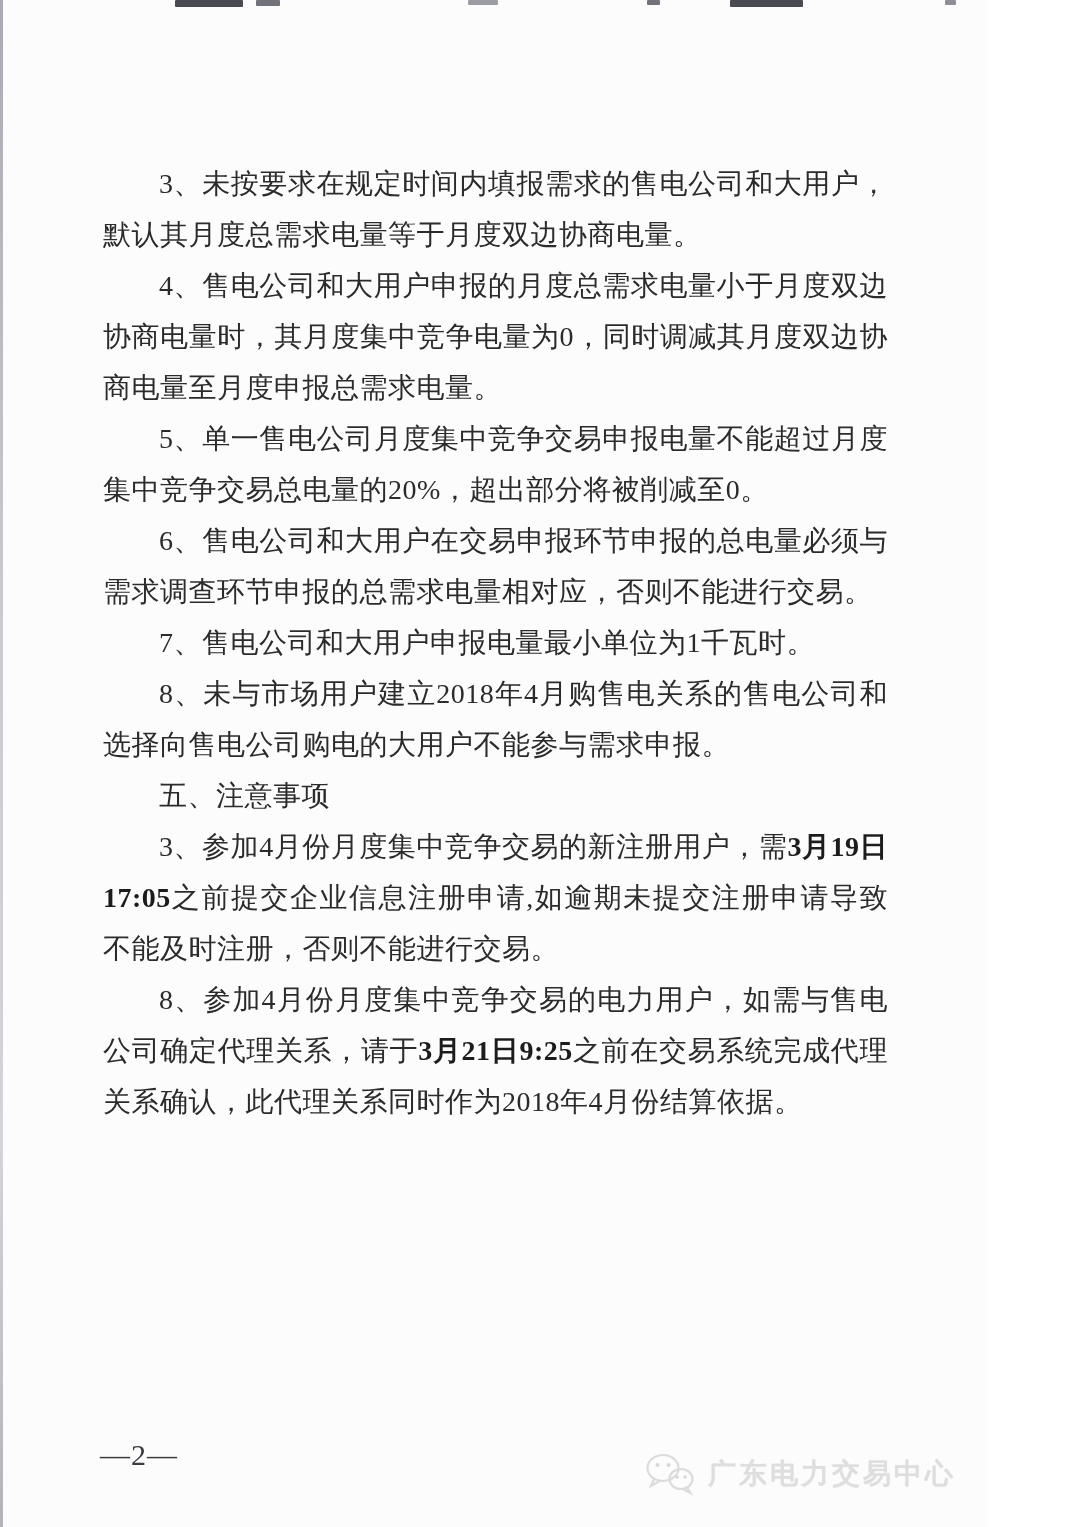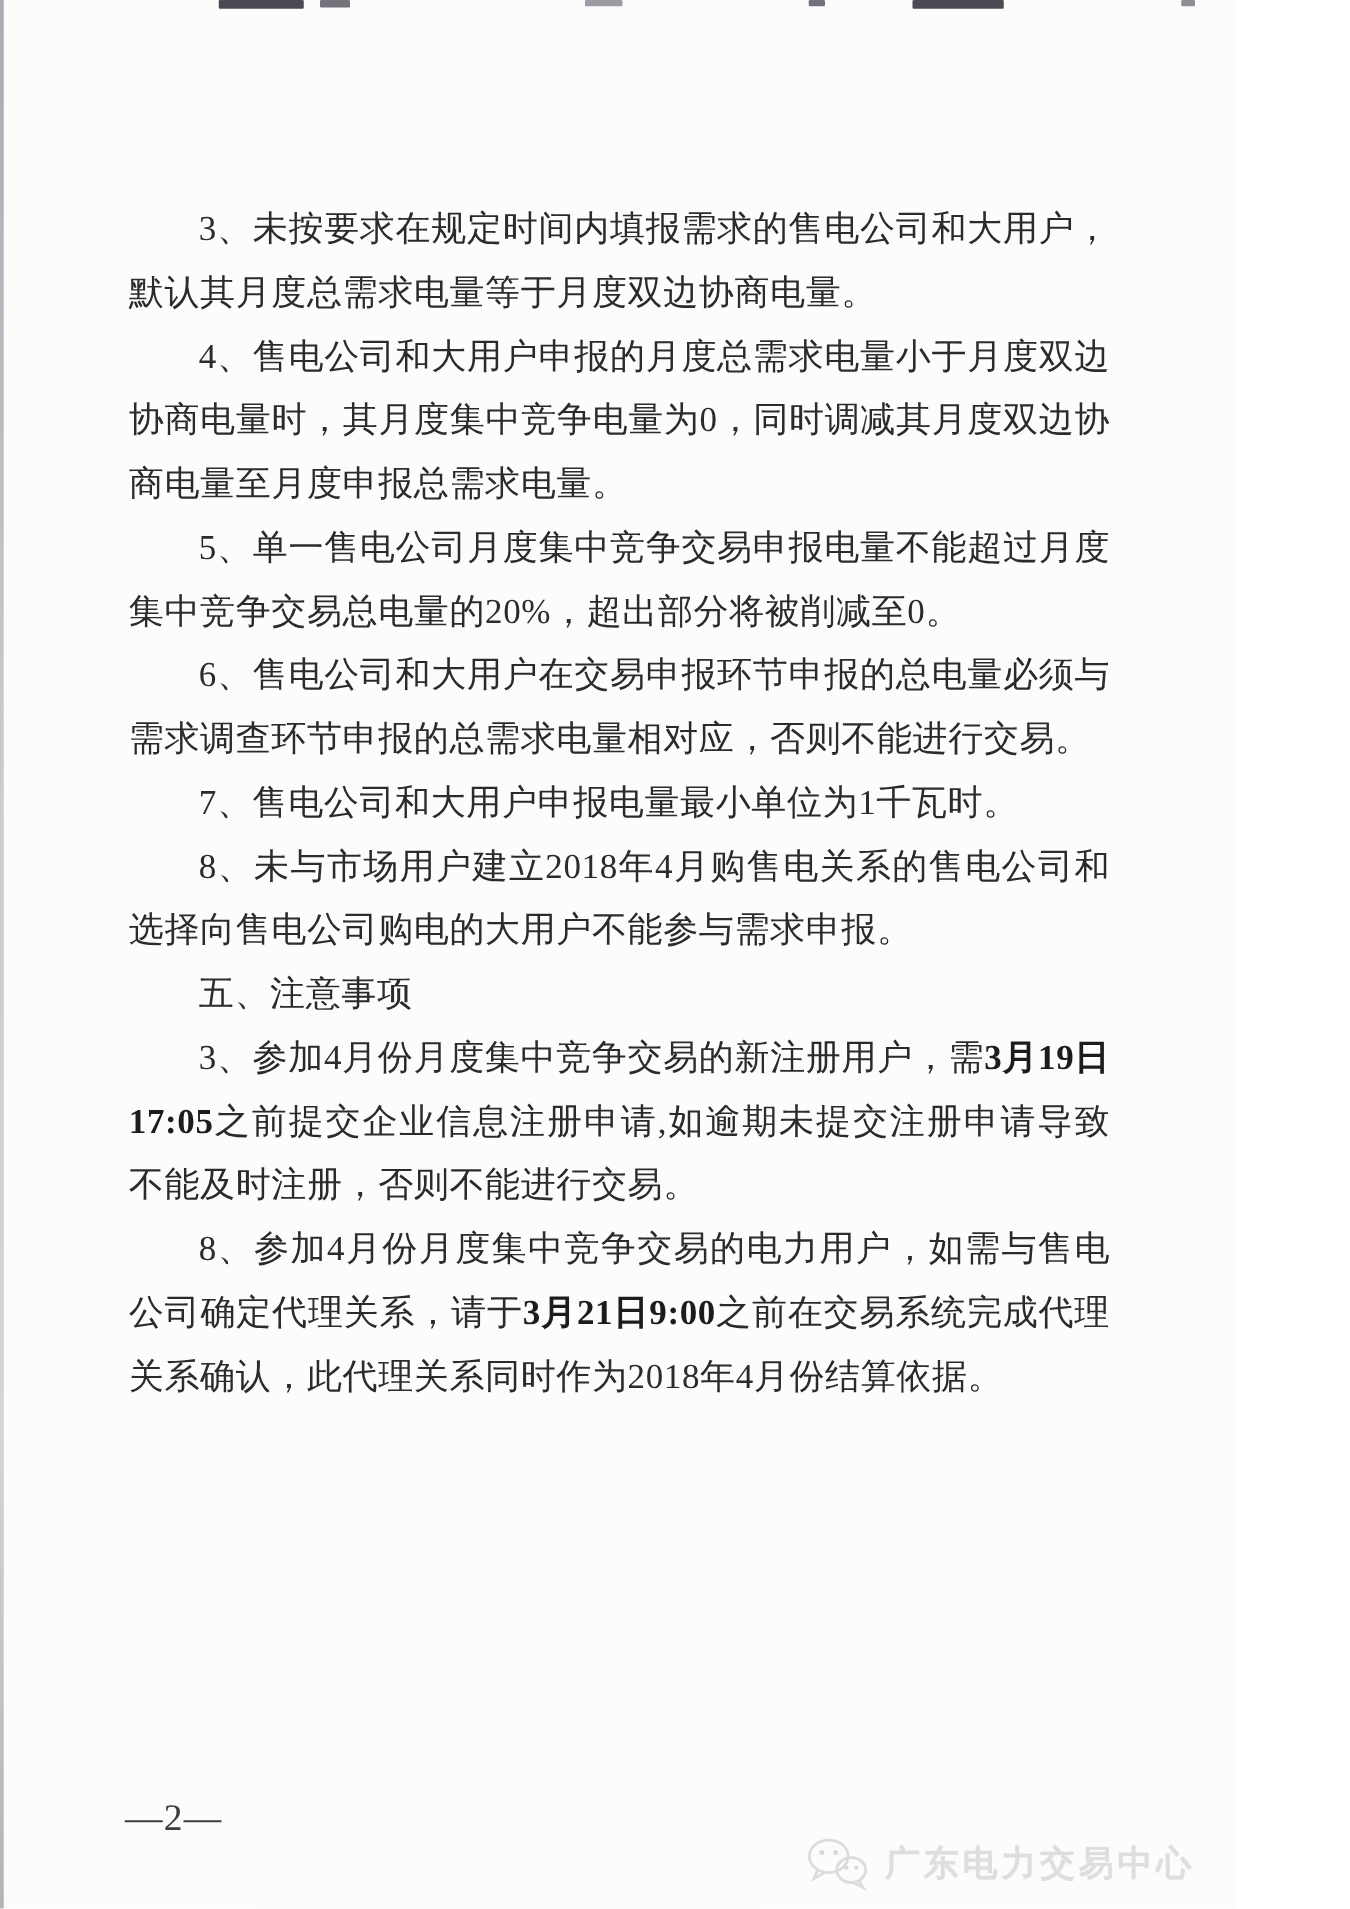--- a/index.html
+++ b/index.html
@@ -55,21 +55,20 @@
     display: flex;
     align-items: center;
     gap: 12px;
     color: #dedede;
     font-size: 28px;
     font-weight: bold;
     letter-spacing: 3px;
     font-family: "Liberation Sans", "DejaVu Sans", sans-serif;
     text-shadow: 0 0 1px #ececec;
     user-select: none;
-    margin-top: 17px;
   }
   .watermark svg { display: block; }
 </style>
 </head>
 <body>
 
 <div class="page">
 
   <div class="edge-line"></div>
 
@@ -82,21 +81,21 @@
 
   <div class="content">
     <p>3、未按要求在规定时间内填报需求的售电公司和大用户，默认其月度总需求电量等于月度双边协商电量。</p>
     <p>4、售电公司和大用户申报的月度总需求电量小于月度双边协商电量时，其月度集中竞争电量为0，同时调减其月度双边协商电量至月度申报总需求电量。</p>
     <p>5、单一售电公司月度集中竞争交易申报电量不能超过月度集中竞争交易总电量的20%，超出部分将被削减至0。</p>
     <p>6、售电公司和大用户在交易申报环节申报的总电量必须与需求调查环节申报的总需求电量相对应，否则不能进行交易。</p>
     <p>7、售电公司和大用户申报电量最小单位为1千瓦时。</p>
     <p>8、未与市场用户建立2018年4月购售电关系的售电公司和选择向售电公司购电的大用户不能参与需求申报。</p>
     <p>五、注意事项</p>
     <p><span>3、参加4月份月度集中竞争交易的新注册用户，需</span><b>3月19日17:05</b><span>之前提交企业信息注册申请,如逾期未提交注册申请导致不能及时注册，否则不能进行交易。</span></p>
-    <p><span>8、参加4月份月度集中竞争交易的电力用户，如需与售电公司确定代理关系，请于</span><b>3月21日9:00</b><span>之前在交易系统完成代理关系确认，此代理关系同时作为2018年4月份结算依据。</span></p>
+    <p><span>8、参加4月份月度集中竞争交易的电力用户，如需与售电公司确定代理关系，请于</span><b>3月21日9:25</b><span>之前在交易系统完成代理关系确认，此代理关系同时作为2018年4月份结算依据。</span></p>
   </div>
 
   <div class="page-number">—2—</div>
 
   <div class="watermark">
     <span>
       <svg width="52" height="44" viewBox="0 0 52 44">
         <g fill="none" stroke="#dcdcdc" stroke-width="2.2">
           <ellipse cx="19" cy="16" rx="15.5" ry="13"></ellipse>
           <path d="M10 27 L7 34 L15 29.5"></path>

